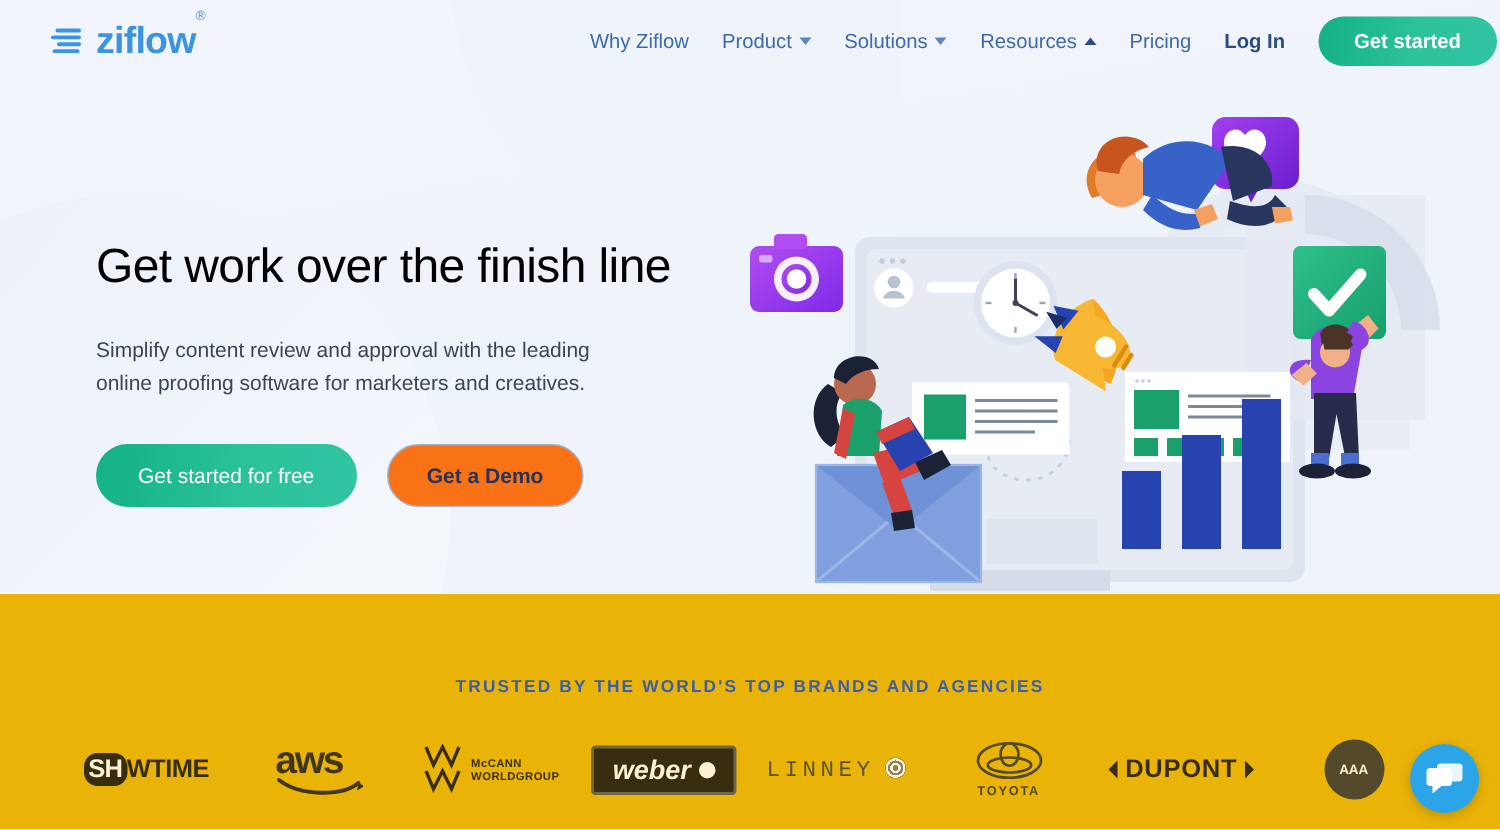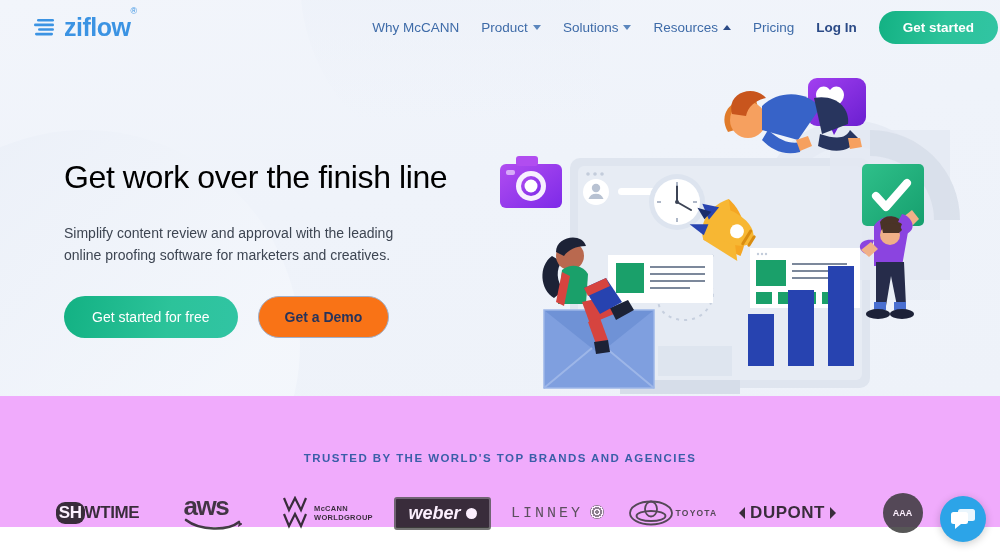--- a/index.html
+++ b/index.html
@@ -84,21 +84,21 @@
   }
   .btn-ghost {
     background:#f97316; color:#27335a; border:1px solid #9fb0cc; border-radius:23px;
     font-size:14px; font-weight:bold; padding:12px 26px; cursor:pointer;
   }
 
   
   .illo { position:absolute; left:470px; top:70px; width:530px; height:326px; z-index:15; }
 
   
-  .trust { position:absolute; left:0; top:396px; width:1000px; height:131px; background:#f0abfc; }
+  .trust { position:absolute; left:0; top:396px; width:1000px; height:157px; background:#eab308; }
   .trust-title {
     text-align:center; margin-top:56px; font-size:11.5px; font-weight:bold;
     letter-spacing:1.45px; color:#3a5ea8;
   }
   .logos {
     display:flex; align-items:center; justify-content:space-between;
     padding:0 40px; margin-top:26px;
   }
   .logo-cell {
     flex:1; display:flex; align-items:center; justify-content:center;
@@ -112,21 +112,21 @@
   .l-aws .smile{display:block;}
   .l-mccann{display:flex;align-items:center;gap:6px;}
   .l-mccann .txt{font-size:7.5px;font-weight:bold;line-height:1.25;color:#111;letter-spacing:.3px;}
   .l-weber{background:#111;color:#fff;font-weight:bold;font-style:italic;font-size:18px;
            padding:4px 12px;border:2px solid #555;border-radius:3px;display:flex;align-items:center;gap:5px;}
   .l-weber .knob{width:11px;height:11px;background:#fff;border-radius:50%;}
   .l-linney{display:flex;align-items:flex-start;gap:7px;font-family:Liberation Mono, monospace;
             font-size:15px;letter-spacing:3px;color:#3c3c3c;}
   .l-linney .ring{width:14px;height:14px;border-radius:50%;background:
       radial-gradient(circle,#777 0 2px,#fff 2px 3.5px,#777 3.5px 5px,#fff 5px 6.5px,#777 6.5px);}
-  .l-toyota{display:flex;flex-direction:row;align-items:center;gap:2px;color:#333;}
+  .l-toyota{display:flex;flex-direction:column;align-items:center;gap:2px;color:#333;}
   .l-toyota .txt{font-size:8.5px;font-weight:bold;letter-spacing:1.2px;}
   .l-dupont{display:flex;align-items:center;gap:4px;font-weight:bold;font-size:17px;color:#111;letter-spacing:.5px;}
   .l-aaa{position:relative;width:40px;height:40px;}
   .l-aaa .disc{width:40px;height:40px;border-radius:50%;background:#333;
       display:flex;align-items:center;justify-content:center;color:#fff;font-size:9px;font-weight:bold;}
 
   
   .chat {
     position:absolute; right:14px; bottom:11px; width:46px; height:46px;
     border-radius:50%; background:#2ca4e8; cursor:pointer; z-index:60;
@@ -158,21 +158,21 @@
         </svg>
       </span>
       <span class="brand-word">
         <span>ziflow</span><sup>®</sup>
       </span>
     </div>
 
     <div class="nav-right">
 
       <a class="nav-link" href="#">
-        <span>Why McCANN</span>
+        <span>Why Ziflow</span>
       </a>
 
       <a class="nav-link" href="#">
         <span>Product</span>
         <i class="caret down"></i>
       </a>
 
       <a class="nav-link" href="#">
         <span>Solutions</span>
         <i class="caret down"></i>

